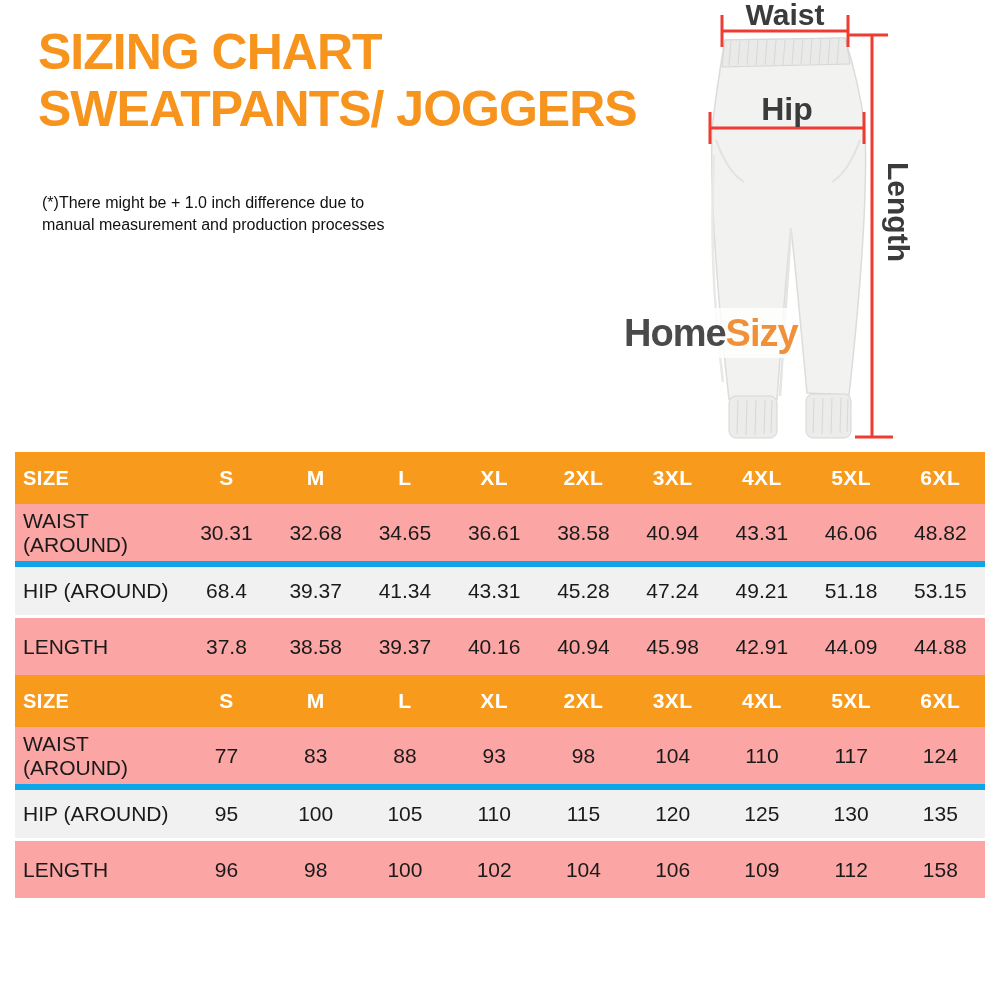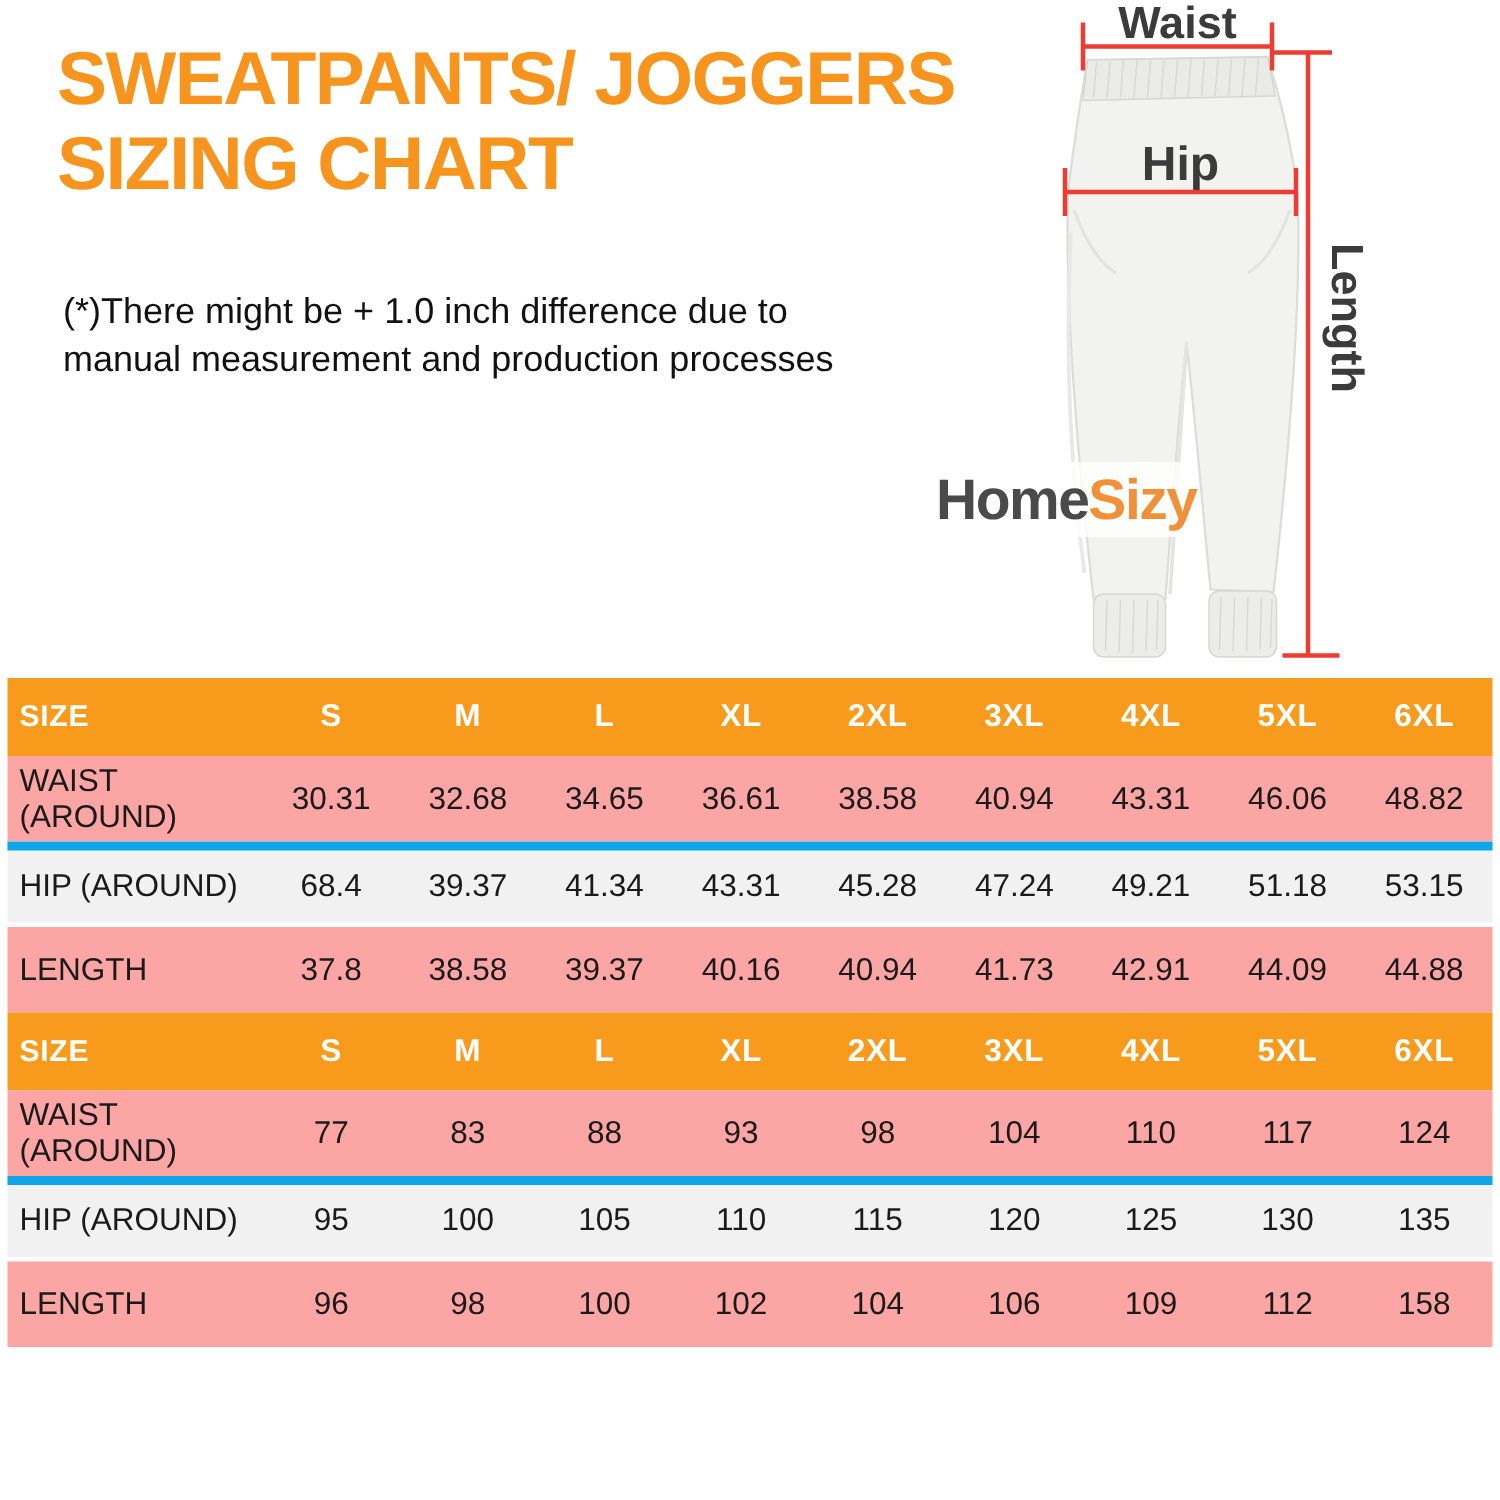--- a/index.html
+++ b/index.html
@@ -9,31 +9,31 @@
     font-family:"Liberation Sans", sans-serif; overflow:hidden; color:#1a1a1a;
   }
   
   .title {
     position:absolute; left:38px; top:24px;
     font-size:50px; font-weight:bold; letter-spacing:-1px;
     line-height:1.14; color:#f7941d;
   }
   .note {
     position:absolute; left:42px; top:192px;
-    font-size:24px; line-height:1.35; color:#111111;
+    font-size:16px; line-height:1.35; color:#111111;
   }
   
   .diagram { position:absolute; left:610px; top:0; width:390px; height:452px; }
   .diagram text { font-family:"Liberation Sans", sans-serif; }
   .measure-label { font-size:30px; font-weight:bold; fill:#3b3b3b; }
   .hip-size { font-size:32px; }
   .logo-text { font-size:38px; font-weight:bold; letter-spacing:-1px; }
   
   .tables { position:absolute; left:0; top:452px; width:1000px; }
-  .table { margin:0 5px; }
+  .table { margin:0 15px; }
   .trow {
     display:grid; grid-template-columns:17.2% repeat(9, 1fr);
     align-items:center; height:57px; background:#fca5a5;
   }
   .trow.thead {
     height:52px; background:#f89b1c; color:#ffffff;
     font-weight:bold; font-size:20px; letter-spacing:0.5px;
   }
   .trow.alt { background:#f1f1f1; border-top:6px solid #0ea5e9; border-bottom:3px solid #ffffff; }
   .cell { text-align:center; font-size:21px; }
@@ -43,22 +43,22 @@
     margin:58px 0 14px 10px; font-size:23px; font-weight:bold;
     letter-spacing:-0.2px; color:#111111; height:28px;
   }
 </style>
 </head>
 <body>
 
 <div class="page">
 
   <div class="title">
+    <div>SIZING CHART</div>
     <div>SWEATPANTS/ JOGGERS</div>
-    <div>SIZING CHART</div>
   </div>
 
   <div class="note">
     <div>(*)There might be + 1.0 inch difference due to</div>
     <div>manual measurement and production processes</div>
   </div>
 
   <svg class="diagram" viewBox="0 0 390 452">
 
     <g>
@@ -151,21 +151,21 @@
         <div class="cell">51.18</div>
         <div class="cell">53.15</div>
       </div>
       <div class="trow">
         <div class="cell label">LENGTH</div>
         <div class="cell">37.8</div>
         <div class="cell">38.58</div>
         <div class="cell">39.37</div>
         <div class="cell">40.16</div>
         <div class="cell">40.94</div>
-        <div class="cell">41.73</div>
+        <div class="cell">45.98</div>
         <div class="cell">42.91</div>
         <div class="cell">44.09</div>
         <div class="cell">44.88</div>
       </div>
     </div>
 
 
     <div class="table">
       <div class="trow thead">
         <div class="cell label">SIZE</div>

